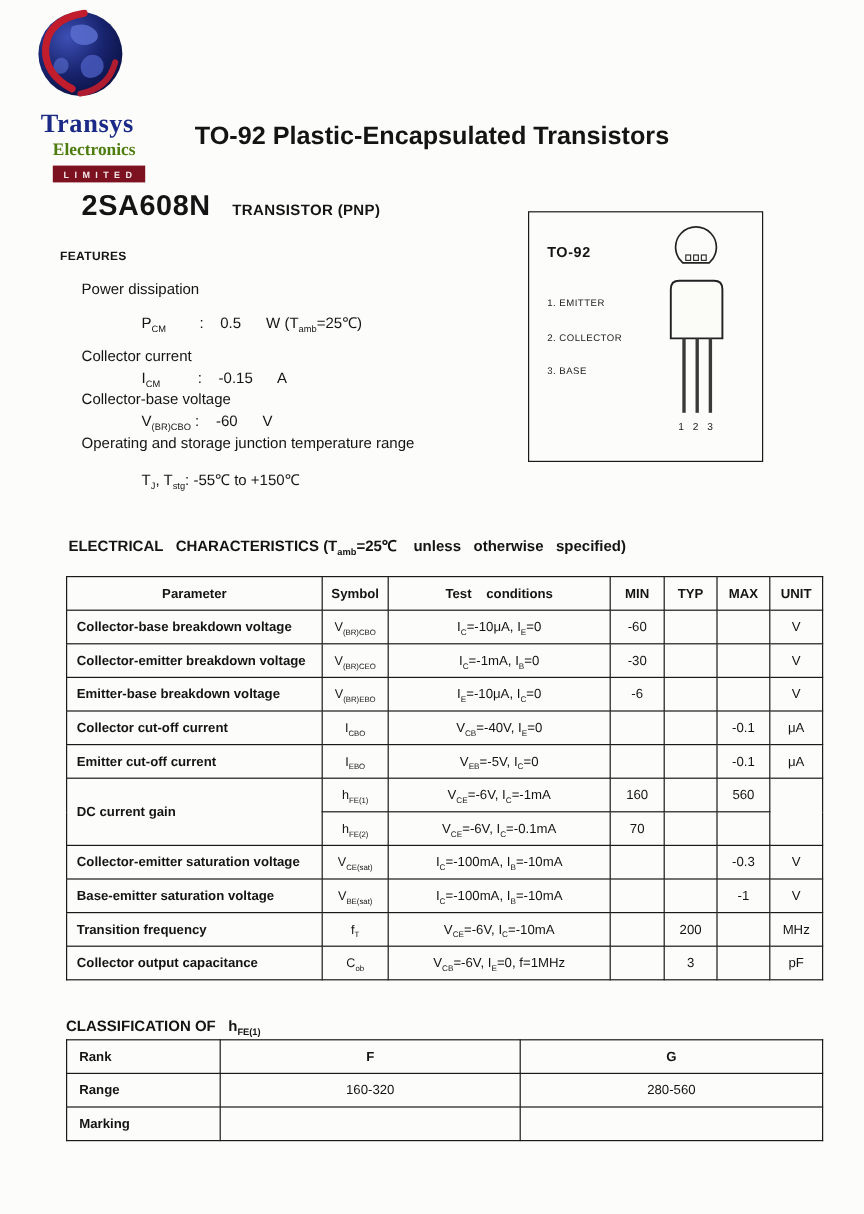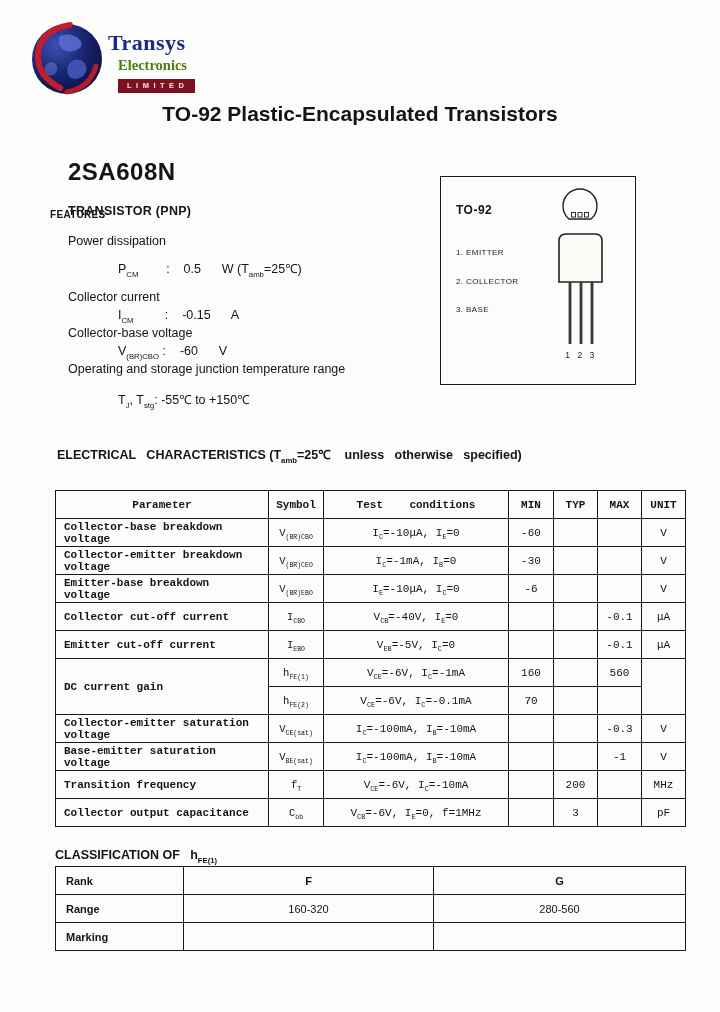--- a/index.html
+++ b/index.html
@@ -9,29 +9,29 @@
     background:#fcfcfa;
     font-family:"Liberation Sans", sans-serif;
     color:#141414;
     overflow:hidden;
   }
   .abs { position:absolute; }
   sub { font-size:0.62em; line-height:0; }
   .ws { white-space:pre-wrap; }
 
   
-  .logo { left:30px; top:22px; display:flex; }
+  .logo { left:30px; top:8px; display:flex;flex-direction:column; }
   .logo-text { margin-left:4px; padding-top:8px; }
   .logo-title { font-family:"Liberation Serif", serif; font-weight:bold; font-size:22px; color:#1b2a86; letter-spacing:0.5px; }
   .logo-sub { font-family:"Liberation Serif", serif; font-weight:bold; font-size:14.5px; color:#4d7c0f; margin:1px 0 0 10px; }
   .logo-banner { display:inline-block; background:#7c1120; color:#f3e9e9; font-size:7.5px; font-weight:bold; letter-spacing:4.5px; padding:2.5px 6px 2.5px 9px; margin:4px 16px 0 10px; }
 
   .doc-title { left:0; top:102px; width:720px; text-align:center; font-size:21px; font-weight:bold; }
 
-  .part-line { left:68px; top:158px; display:flex; align-items:baseline; gap:18px;flex-direction:column; }
+  .part-line { left:68px; top:158px; display:flex; align-items:baseline; gap:18px; }
   .part-number { font-size:24px; font-weight:bold; letter-spacing:0.5px; }
   .part-type { font-size:12.5px; font-weight:600; letter-spacing:0.3px; }
 
   .features-heading { left:50px; top:209px; font-size:10px; font-weight:bold; letter-spacing:0.3px; }
   .features { left:50px; top:228px; font-size:12.5px; line-height:18px; }
   .f-line { white-space:pre-wrap; }
   .f-ind1 { padding-left:18px; }
   .f-ind2 { padding-left:68px; }
   .mt-s { margin-top:4px; }
   .mt-m { margin-top:10px; }
@@ -41,21 +41,21 @@
   .pkg-box { left:440px; top:176px; width:196px; height:209px; border:1.5px solid #1a1a1a; }
   .pkg-name { position:absolute; left:15px; top:26px; font-size:12px; font-weight:bold; letter-spacing:0.5px; }
   .pkg-pin { position:absolute; left:15px; font-size:8px; letter-spacing:0.4px; color:#222; }
   .pkg-svg { position:absolute; left:0; top:0; }
 
   
   table { border-collapse:collapse; table-layout:fixed; }
   td, th { border:1px solid #1a1a1a; height:28px; padding:0 6px; font-size:11px; overflow:hidden; }
   th { font-weight:bold; text-align:center; }
   .elec-heading { left:57px; top:446px; font-size:12.5px; font-weight:bold; white-space:pre-wrap; }
-  .elec { left:55px; top:490px; width:630px;font-family:Liberation Mono, monospace; }
+  .elec { left:55px; top:480px; width:630px; }
   .elec .param { font-weight:bold; text-align:left; padding-left:8px; }
   .elec .sym { text-align:center; font-size:10.5px; }
   .elec .test { text-align:center; }
   .elec .num { text-align:center; }
 
   .class-heading { left:55px; top:848px; font-size:12.5px; font-weight:bold; white-space:pre-wrap; }
   .cls { left:55px; top:866px; width:630px; }
   .cls .lbl { font-weight:bold; text-align:left; padding-left:10px; }
   .cls .val { text-align:center; }
   .cls .hdr { font-weight:bold; }

